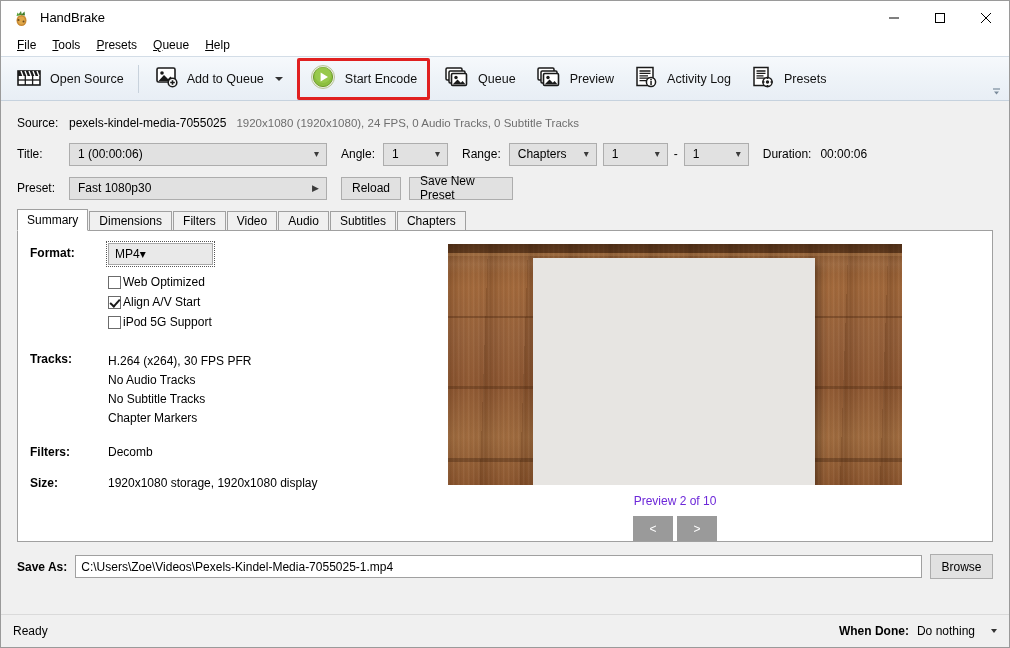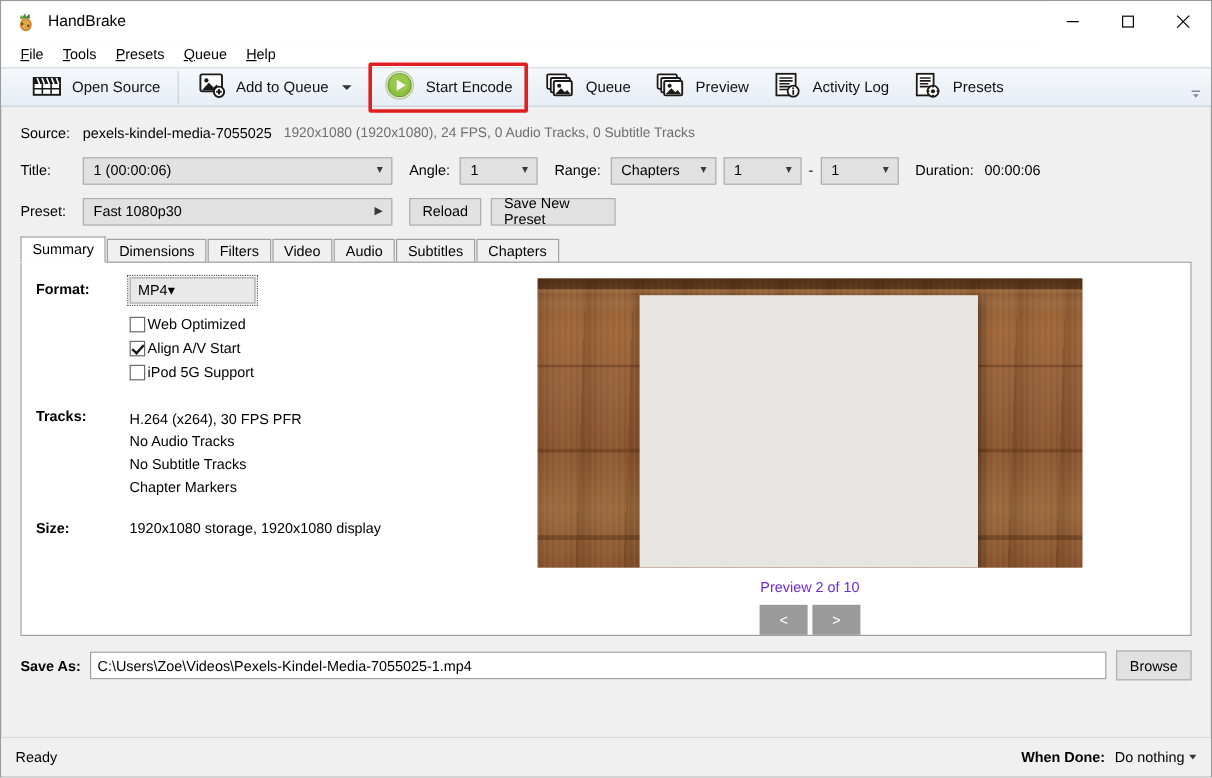--- a/index.html
+++ b/index.html
@@ -68,27 +68,27 @@
     padding: 2px 8px;
     font-size: 12px;
     color: #000;
     cursor: default;
     line-height: 16px;
   }
   .menu-item u { text-decoration: underline; }
 
   
   .toolbar {
-    height: 33px;
+    height: 45px;
     background: linear-gradient(to bottom,#f6f9fc 0%, #eef3f8 50%, #e8eef5 100%);
     border-top: 1px solid #d3dde7;
     border-bottom: 1px solid #c6d2de;
     display: flex;
     align-items: center;
-    padding-left: 16px;
+    padding-left: 6px;
     flex: none;
     position: relative;
   }
   .tb-btn {
     display: flex;
     align-items: center;
     height: 38px;
     padding: 0 9px;
     gap: 9px;
     cursor: default;
@@ -393,21 +393,21 @@
   }
   .status-text { font-size: 12px; }
   .status-right {
     margin-left: auto;
     display: flex;
     align-items: center;
     gap: 8px;
     font-size: 12px;
   }
   .when-done-label { font-weight: bold; }
-  .when-done-val { display: flex; align-items: center; gap: 4px; cursor: default; }
+  .when-done-val { display: flex; align-items: center; gap: 16px; cursor: default; }
   .mini-caret {
     width: 0; height: 0;
     border-left: 3.5px solid transparent;
     border-right: 3.5px solid transparent;
     border-top: 4px solid #333;
   }
 </style>
 </head>
 <body>
 
@@ -668,20 +668,24 @@
         <div class="sum-row" style="margin-top:17px;">
           <span class="sum-label">Tracks:</span>
           <div class="tracks-list">
             <div>H.264 (x264), 30 FPS PFR</div>
             <div>No Audio Tracks</div>
             <div>No Subtitle Tracks</div>
             <div>Chapter Markers</div>
           </div>
         </div>
 
+        <div class="sum-row" style="margin-top:14px;">
+          <span class="sum-label">Filters:</span>
+          <span class="sum-val">Decomb</span>
+        </div>
 
         <div class="sum-row" style="margin-top:14px;">
           <span class="sum-label">Size:</span>
           <span class="sum-val">1920x1080 storage, 1920x1080 display</span>
         </div>
       </div>
 
       <div class="preview-col">
         <div class="preview-img">
           <div class="wood"></div>

